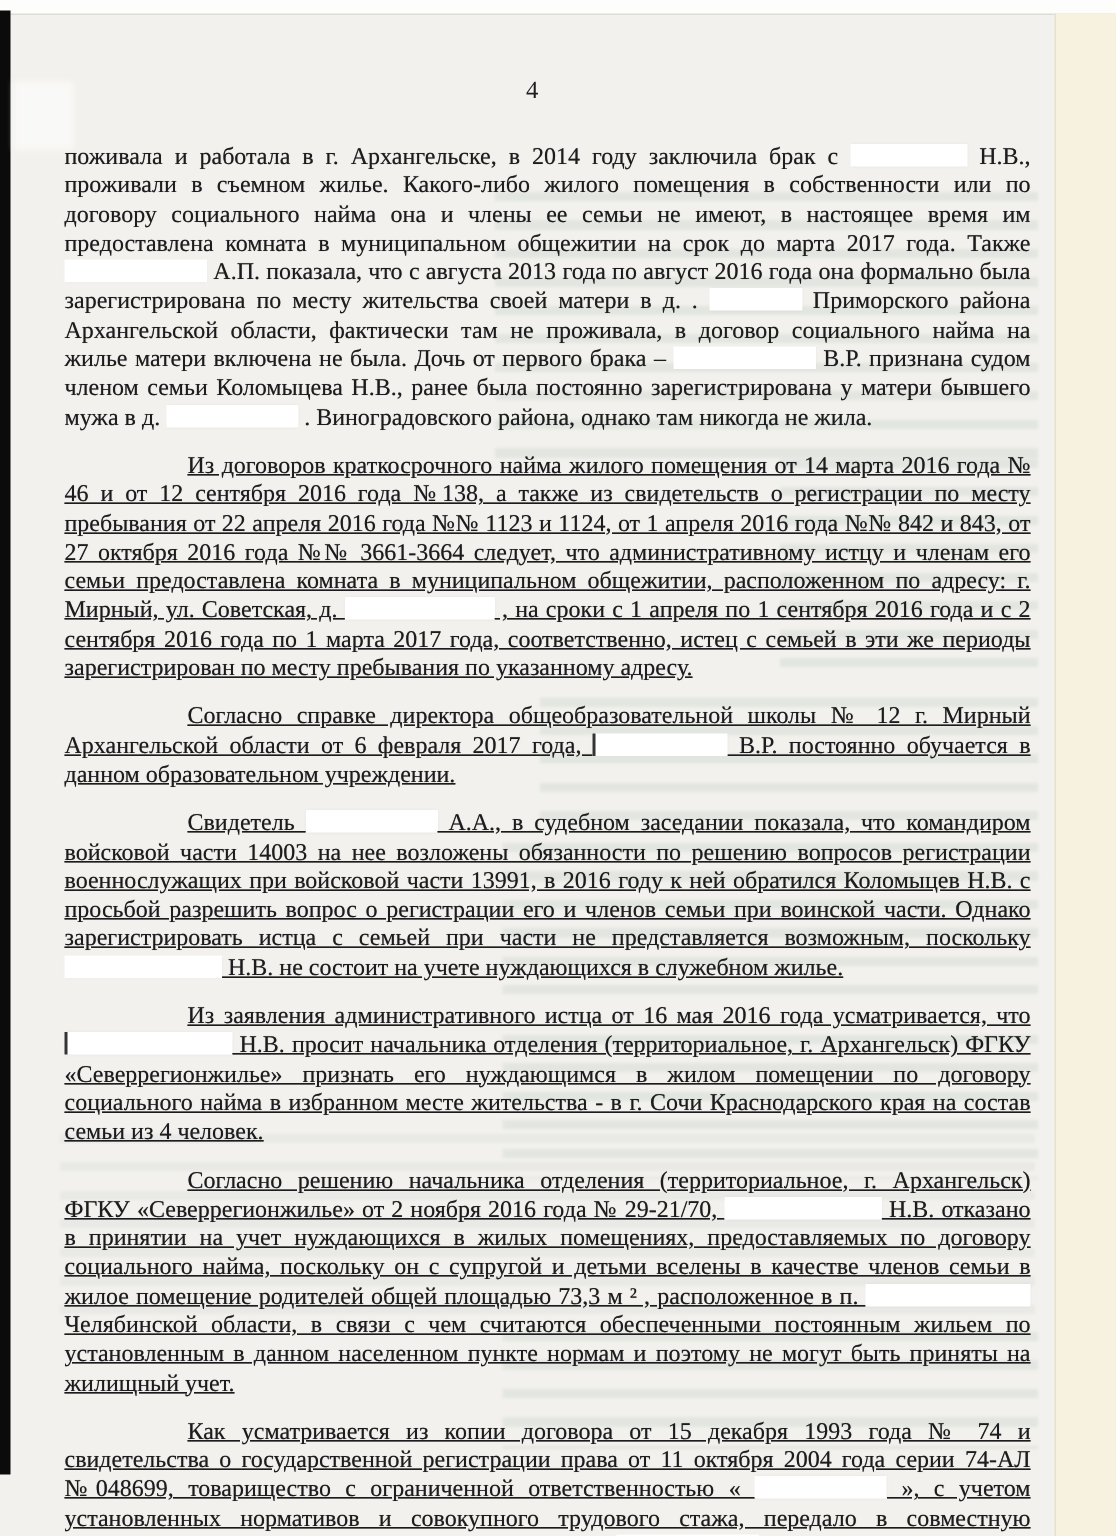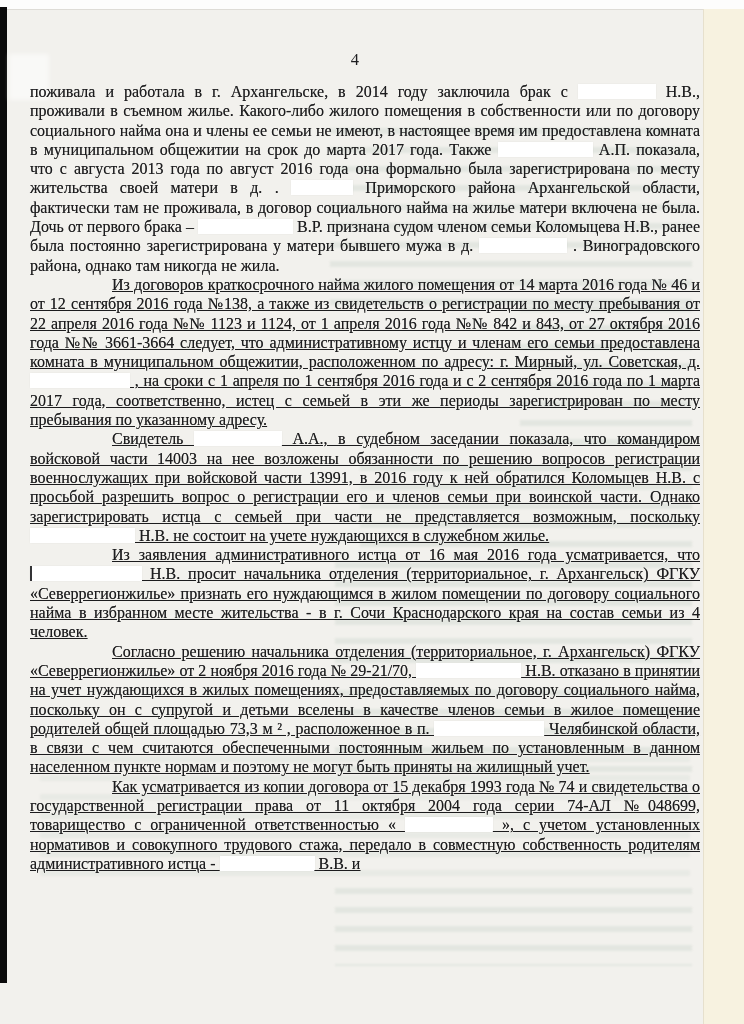--- a/index.html
+++ b/index.html
@@ -54,21 +54,21 @@
     letter-spacing:.5px;z-index:2;
   }
   .doc-body{
     position:absolute;left:30px;top:82px;width:670px;
     font-size:16px;line-height:19.3px;
     text-align:justify;
     color:#1c1c1e;
     text-shadow:0 0 .45px rgba(20,20,20,.6);
     z-index:2;
   }
-  .para{margin:0;}
+  .para{margin:13px;}
   .para.indent{text-indent:82px;text-decoration:underline;}
   .redact{
     display:inline-block;height:15px;background:#ffffff;
     vertical-align:-2px;
     box-shadow:0 0 2px rgba(0,0,0,0.05);
   }
   .redact.bar{border-left:2px solid #343436;}
 </style>
 </head>
 <body>
@@ -85,18 +85,19 @@
   <div class="ghost g4"></div>
   <div class="ghost g5"></div>
   <div class="ghost g6"></div>
   <div class="ghost g7"></div>
 
   <div class="page-number">4</div>
 
   <div class="doc-body" id="doc-body">
       <p class="para"><span>поживала и работала в г. Архангельске, в 2014 году заключила брак с </span><span class="redact" style="width: 78px;"></span><span> Н.В., проживали в съемном жилье. Какого-либо жилого помещения в собственности или по договору социального найма она и члены ее семьи не имеют, в настоящее время им предоставлена комната в муниципальном общежитии на срок до марта 2017 года. Также </span><span class="redact" style="width: 95px;"></span><span> А.П. показала, что с августа 2013 года по август 2016 года она формально была зарегистрирована по месту жительства своей матери в д. . </span><span class="redact" style="width: 62px;"></span><span> Приморского района Архангельской области, фактически там не проживала, в договор социального найма на жилье матери включена не была. Дочь от первого брака – </span><span class="redact" style="width: 95px;"></span><span> В.Р. признана судом членом семьи Коломыцева Н.В., ранее была постоянно зарегистрирована у матери бывшего мужа в д. </span><span class="redact" style="width: 88px;"></span><span> . Виноградовского района, однако там никогда не жила.</span></p>
       <p class="para indent"><span>Из договоров краткосрочного найма жилого помещения от 14 марта 2016 года № 46 и от 12 сентября 2016 года №138, а также из свидетельств о регистрации по месту пребывания от 22 апреля 2016 года №№ 1123 и 1124, от 1 апреля 2016 года №№ 842 и 843, от 27 октября 2016 года №№ 3661-3664 следует, что административному истцу и членам его семьи предоставлена комната в муниципальном общежитии, расположенном по адресу: г. Мирный, ул. Советская, д. </span><span class="redact" style="width: 100px;"></span><span> , на сроки с 1 апреля по 1 сентября 2016 года и с 2 сентября 2016 года по 1 марта 2017 года, соответственно, истец с семьей в эти же периоды зарегистрирован по месту пребывания по указанному адресу.</span></p>
+      <p class="para indent"><span>Согласно справке директора общеобразовательной школы № 12 г. Мирный Архангельской области от 6 февраля 2017 года, </span><span class="redact bar" style="width: 88px;"></span><span> В.Р. постоянно обучается в данном образовательном учреждении.</span></p>
       <p class="para indent"><span>Свидетель </span><span class="redact" style="width: 88px;"></span><span> А.А., в судебном заседании показала, что командиром войсковой части 14003 на нее возложены обязанности по решению вопросов регистрации военнослужащих при войсковой части 13991, в 2016 году к ней обратился Коломыцев Н.В. с просьбой разрешить вопрос о регистрации его и членов семьи при воинской части. Однако зарегистрировать истца с семьей при части не представляется возможным, поскольку </span><span class="redact" style="width: 105px;"></span><span> Н.В. не состоит на учете нуждающихся в служебном жилье.</span></p>
       <p class="para indent"><span>Из заявления административного истца от 16 мая 2016 года усматривается, что </span><span class="redact bar" style="width: 110px;"></span><span> Н.В. просит начальника отделения (территориальное, г. Архангельск) ФГКУ «Северрегионжилье» признать его нуждающимся в жилом помещении по договору социального найма в избранном месте жительства - в г. Сочи Краснодарского края на состав семьи из 4 человек.</span></p>
       <p class="para indent"><span>Согласно решению начальника отделения (территориальное, г. Архангельск) ФГКУ «Северрегионжилье» от 2 ноября 2016 года № 29-21/70, </span><span class="redact" style="width: 105px;"></span><span> Н.В. отказано в принятии на учет нуждающихся в жилых помещениях, предоставляемых по договору социального найма, поскольку он с супругой и детьми вселены в качестве членов семьи в жилое помещение родителей общей площадью 73,3 м ² , расположенное в п. </span><span class="redact" style="width: 110px;"></span><span> Челябинской области, в связи с чем считаются обеспеченными постоянным жильем по установленным в данном населенном пункте нормам и поэтому не могут быть приняты на жилищный учет.</span></p>
       <p class="para indent"><span>Как усматривается из копии договора от 15 декабря 1993 года № 74 и свидетельства о государственной регистрации права от 11 октября 2004 года серии 74-АЛ №048699, товарищество с ограниченной ответственностью « </span><span class="redact" style="width: 88px;"></span><span> », с учетом установленных нормативов и совокупного трудового стажа, передало в совместную собственность родителям административного истца - </span><span class="redact" style="width: 95px;"></span><span> В.В. и</span></p>
     </div>
 </div>
 
 </body></html>

